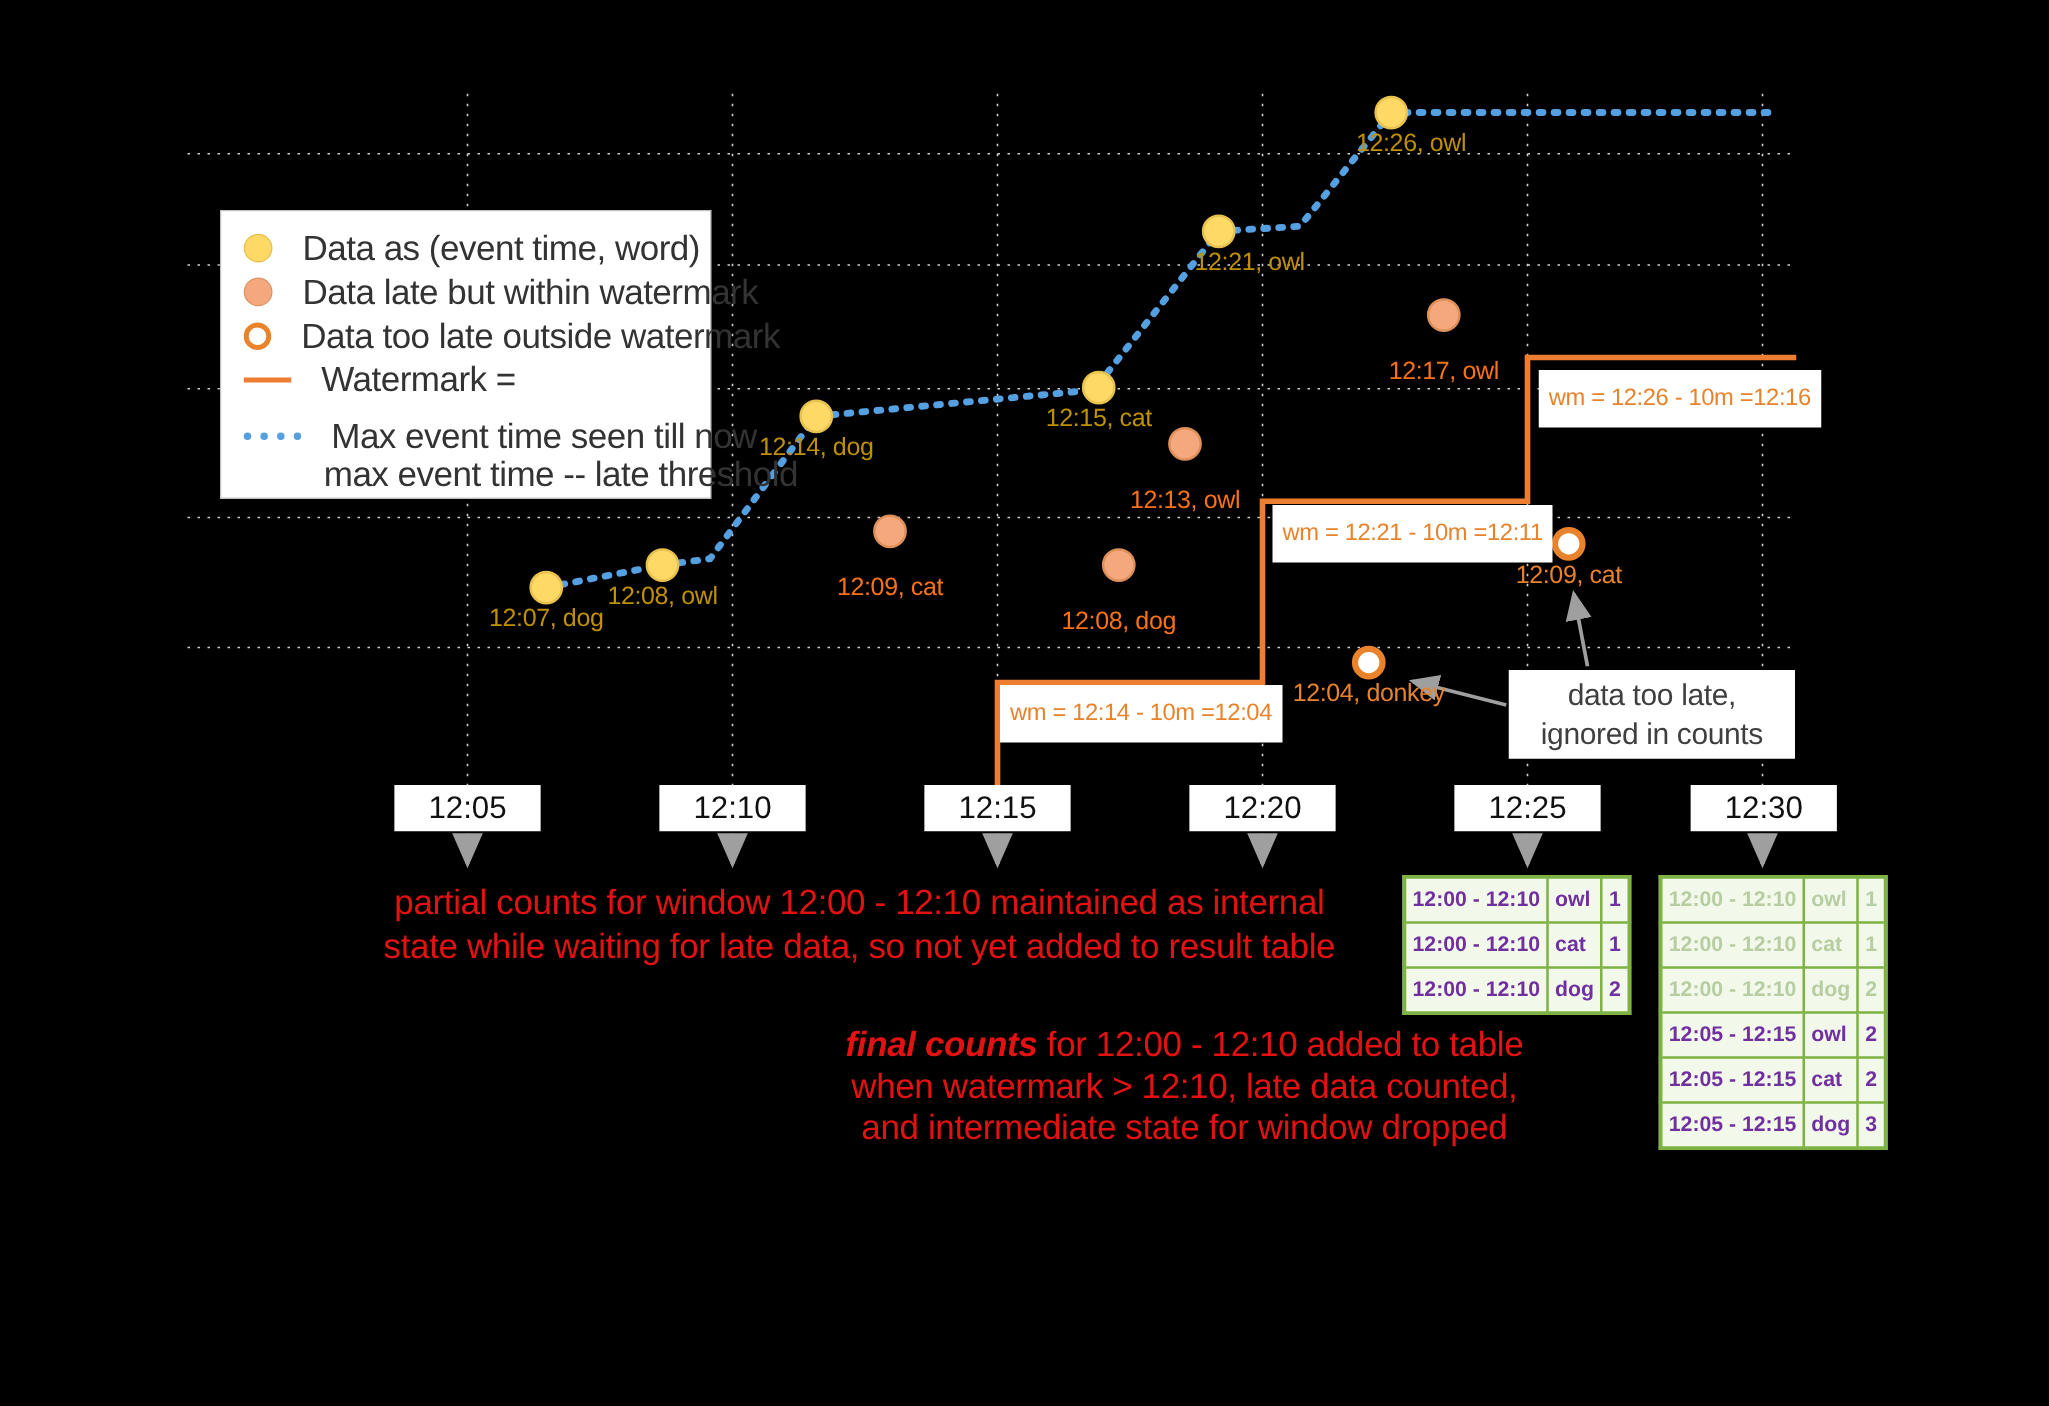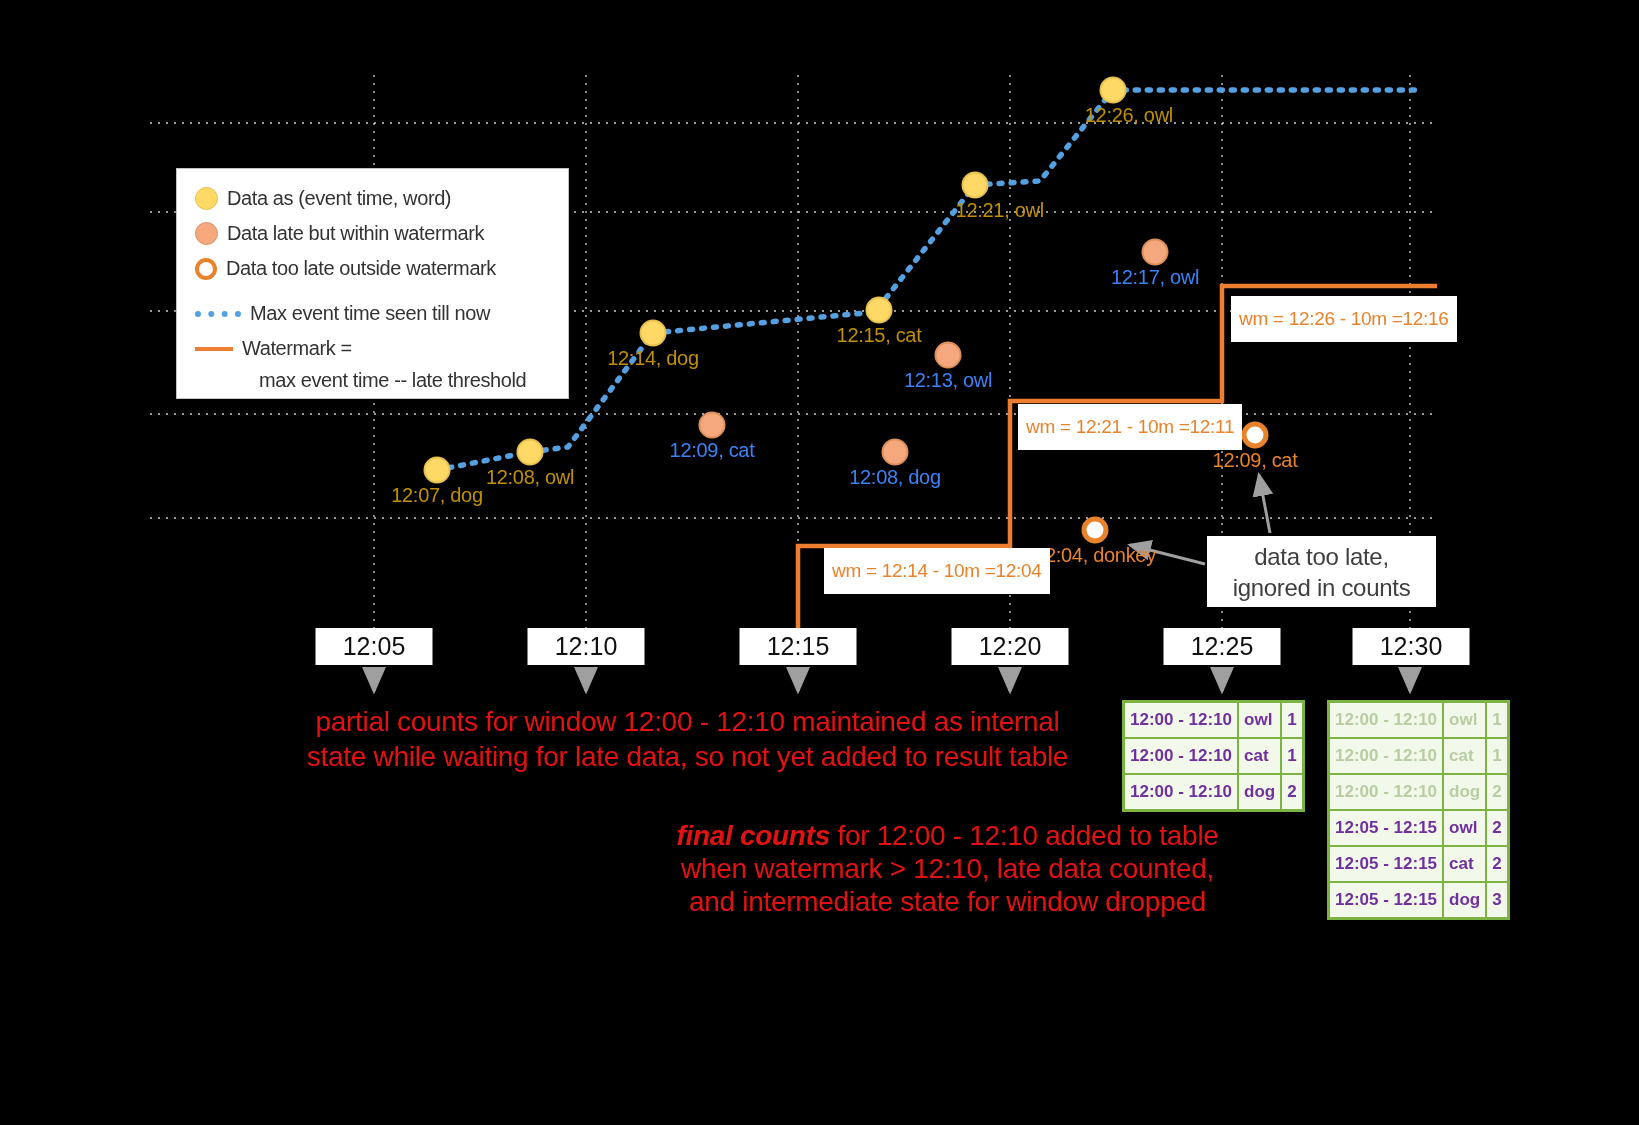--- a/index.html
+++ b/index.html
@@ -14,29 +14,29 @@
   
   .point { position:absolute; width:0; height:0; }
   .dot { position:absolute; left:0; top:0; transform:translate(-50%,-50%);
          width:27px; height:27px; border-radius:50%; }
   .dot.on     { background:#ffd965; border:2px solid #e9c14f; }
   .dot.late   { background:#f5a87d; border:2px solid #de9058; }
   .dot.toolate{ background:#ffffff; border:5px solid #e8832c; }
   .plabel { position:absolute; top:14px; left:0; transform:translateX(-50%);
             white-space:nowrap; font-size:20px; letter-spacing:-0.3px; }
   .plabel.on      { color:#bf9000;text-align:center; }
-  .plabel.late    { color:#3b82f6; }
+  .plabel.late    { color:#f97316;margin-top:20px; }
   .plabel.toolate { color:#e8832c; }
 
   
   .legend { position:absolute; left:176px; top:168px; width:393px; height:231px;
             background:#fff; border:1px solid #c2c2c2; padding:12px 10px 0 18px;
             display:flex; flex-direction:column; box-shadow:0 1px 3px rgba(0,0,0,.4); }
-  .lrow { display:flex; align-items:center; gap:9px; height:35px;
-          font-size:20px; color:#333; letter-spacing:-0.4px; white-space:nowrap; }
+  .lrow { display:flex; align-items:center; gap:24px; height:35px;
+          font-size:28px; color:#333; letter-spacing:-0.4px; white-space:nowrap; }
   .lrow.gap { margin-top:10px; }
   .lrow.cont { height:28px; padding-left:64px; }
   .ldot { width:23px; height:23px; border-radius:50%; flex:0 0 auto; }
   .ldot.on      { background:#ffd965; border:1px solid #e6bf4e; }
   .ldot.late    { background:#f5a87d; border:1px solid #dd9160; }
   .ldot.toolate { background:#fff; border:4px solid #e8832c; width:22px; height:22px; }
   .lsw-dot   { width:46px; height:0; border-top:6px dotted #55a0e0; flex:0 0 auto; }
   .lsw-solid { width:38px; height:0; border-top:4px solid #ed7d31; flex:0 0 auto; }
 
   
@@ -120,28 +120,28 @@
       <span>Data as (event time, word)</span>
     </div>
     <div class="lrow">
       <span class="ldot late"></span>
       <span>Data late but within watermark</span>
     </div>
     <div class="lrow">
       <span class="ldot toolate"></span>
       <span>Data too late outside watermark</span>
     </div>
+    <div class="lrow">
+      <span class="lsw-solid"></span>
+      <span>Watermark =</span>
+    </div>
     <div class="lrow gap">
       <span class="lsw-dot"></span>
       <span>Max event time seen till now</span>
     </div>
-    <div class="lrow">
-      <span class="lsw-solid"></span>
-      <span>Watermark =</span>
-    </div>
     <div class="lrow cont">
       <span>max event time -- late threshold</span>
     </div>
   </div>
 
   <div class="point" style="left:437px;top:470px">
     <span class="dot on"></span>
     <span class="plabel on">12:07, dog</span>
   </div>
   <div class="point" style="left:530px;top:452px">
@@ -184,21 +184,21 @@
 
   <div class="point" style="left:1095px;top:530px">
     <span class="dot toolate"></span>
     <span class="plabel toolate">12:04, donkey</span>
   </div>
   <div class="point" style="left:1255px;top:435px">
     <span class="dot toolate"></span>
     <span class="plabel toolate">12:09, cat</span>
   </div>
 
-  <div class="wmlabel" style="left:824px;top:548px">wm = 12:14 - 10m =12:04</div>
+  <div class="wmlabel" style="left:800px;top:548px">wm = 12:14 - 10m =12:04</div>
   <div class="wmlabel" style="left:1018px;top:404px">wm = 12:21 - 10m =12:11</div>
   <div class="wmlabel" style="left:1231px;top:296px">wm = 12:26 - 10m =12:16</div>
 
   <div class="tickbox" style="left:374px">12:05</div>
   <div class="tickbox" style="left:586px">12:10</div>
   <div class="tickbox" style="left:798px">12:15</div>
   <div class="tickbox" style="left:1010px">12:20</div>
   <div class="tickbox" style="left:1222px">12:25</div>
   <div class="tickbox" style="left:1411px">12:30</div>
 

